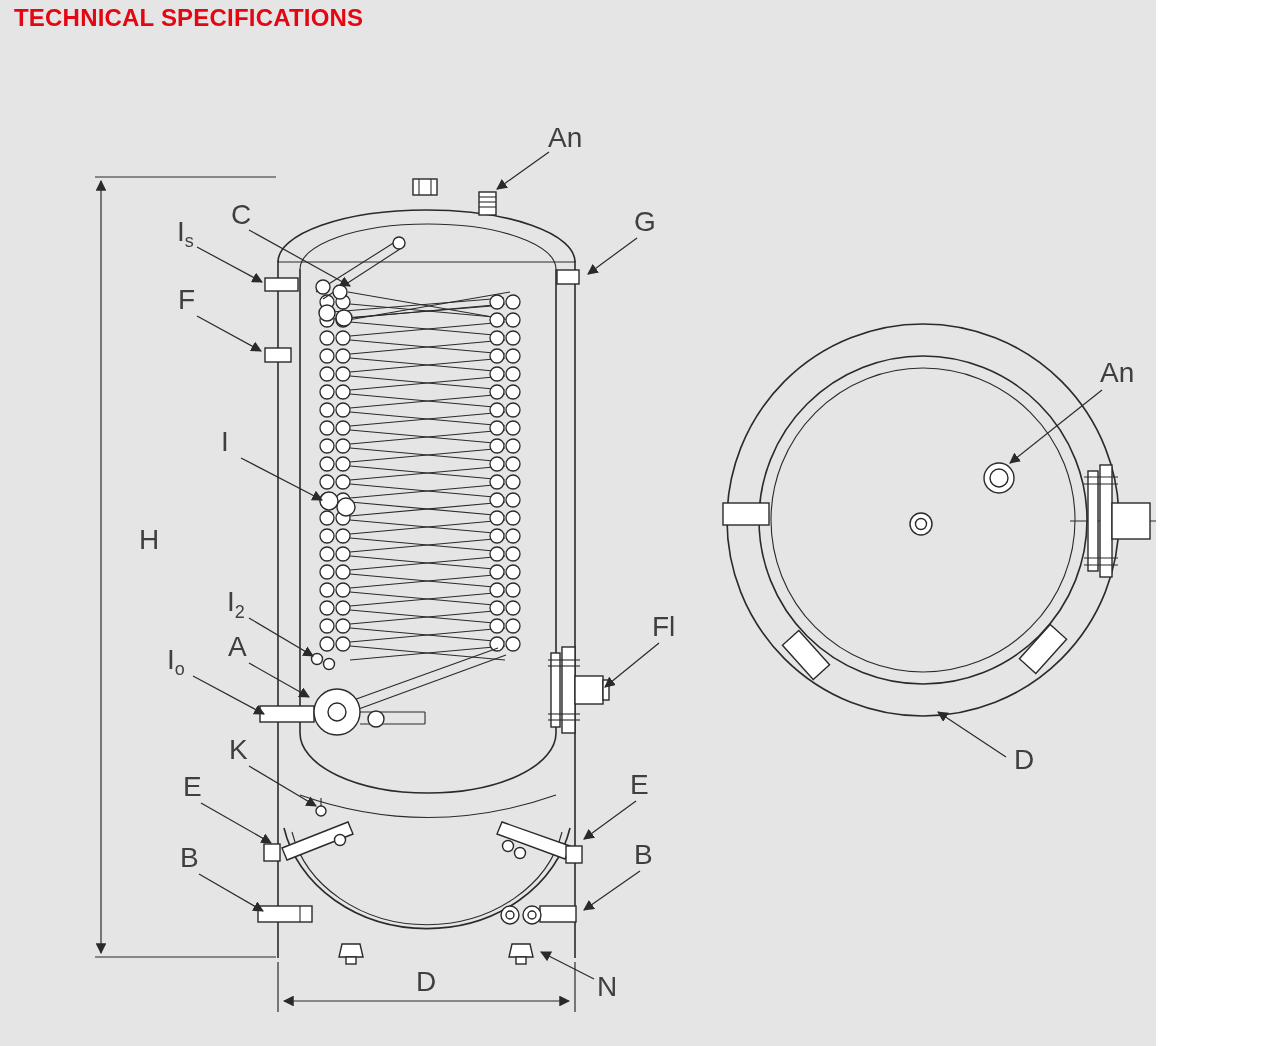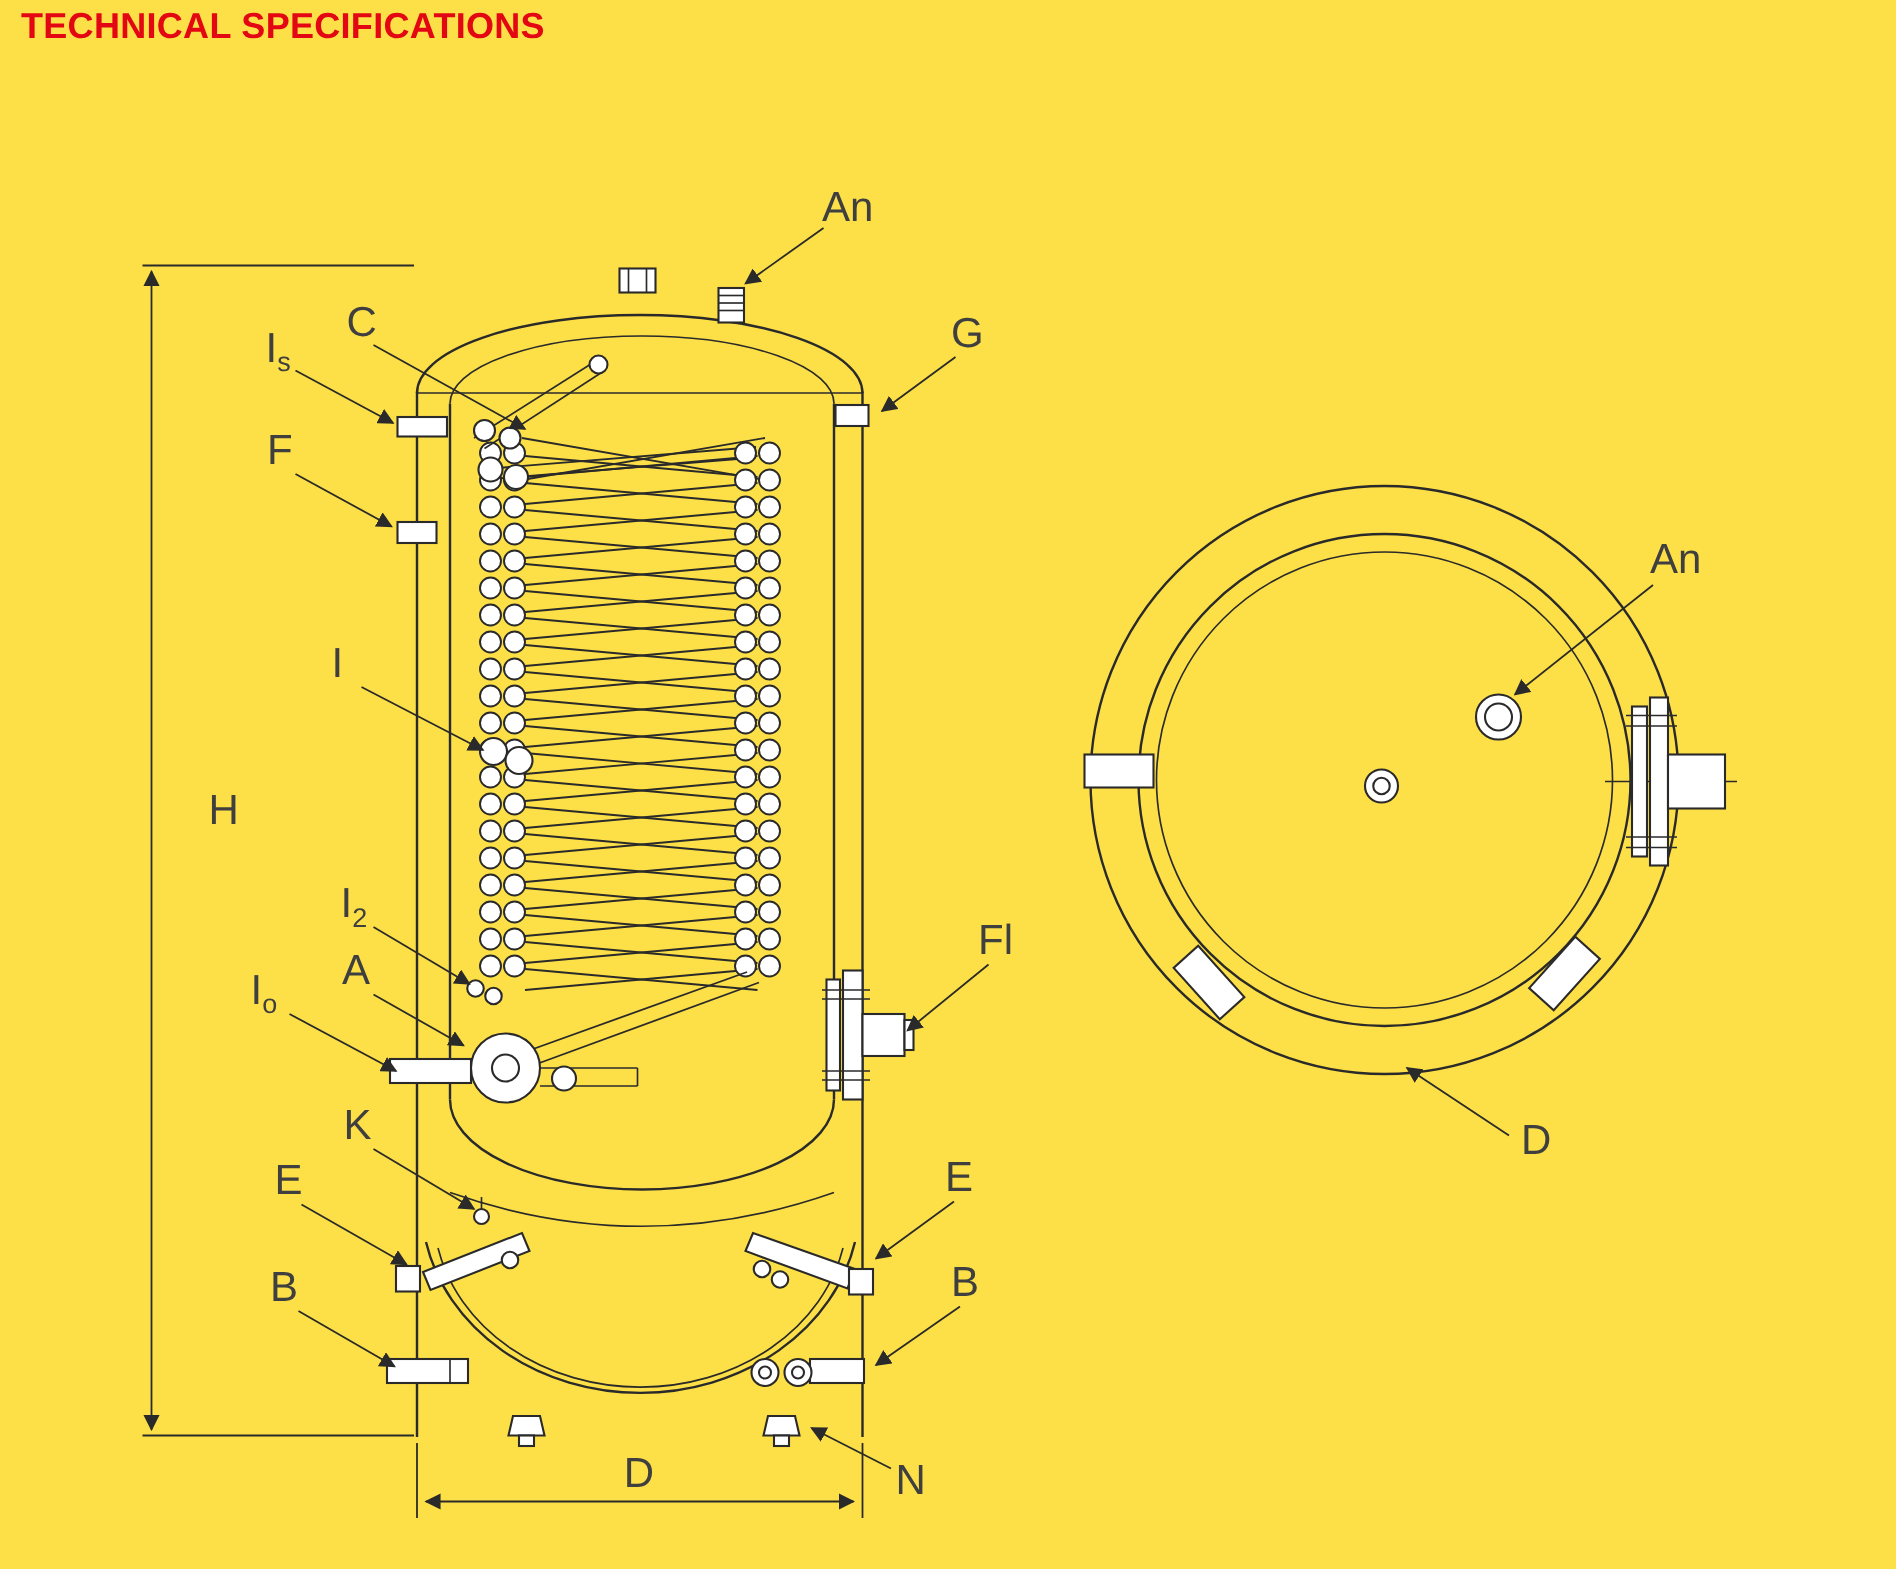--- a/index.html
+++ b/index.html
@@ -1,18 +1,18 @@
 <!DOCTYPE html>
 <html><head>
 <meta charset="utf-8">
 <style>
   * { box-sizing: border-box; }
   html,body { margin:0; padding:0; background:#fff; }
   body { font-family:"Liberation Sans", sans-serif; }
-  .page { position:relative; width:1264px; height:1046px; background:#fde047; overflow:hidden; }
+  .page { position:relative; width:1156px; height:1046px; background:#e5e5e5; overflow:hidden; }
   .title { position:absolute; left:14px; top:4px; margin:0; font-size:24px; font-weight:700;
            letter-spacing:.2px; color:#e30613; font-family:"Liberation Sans", sans-serif; }
   svg { position:absolute; left:0; top:0; }
   .ln   { fill:none; stroke:#2a2a2a; stroke-width:1.6; }
   .thin { fill:none; stroke:#2a2a2a; stroke-width:1.1; }
   .fit  { fill:#ffffff; stroke:#2a2a2a; stroke-width:1.4; }
   .coil circle { fill:#fff; stroke:#2a2a2a; stroke-width:1.3; }
   .coil line   { stroke:#2a2a2a; stroke-width:1.2; }
   .lead { stroke:#2a2a2a; stroke-width:1.2; fill:none; }
   .dim  { stroke:#2a2a2a; stroke-width:1.2; fill:none; }

